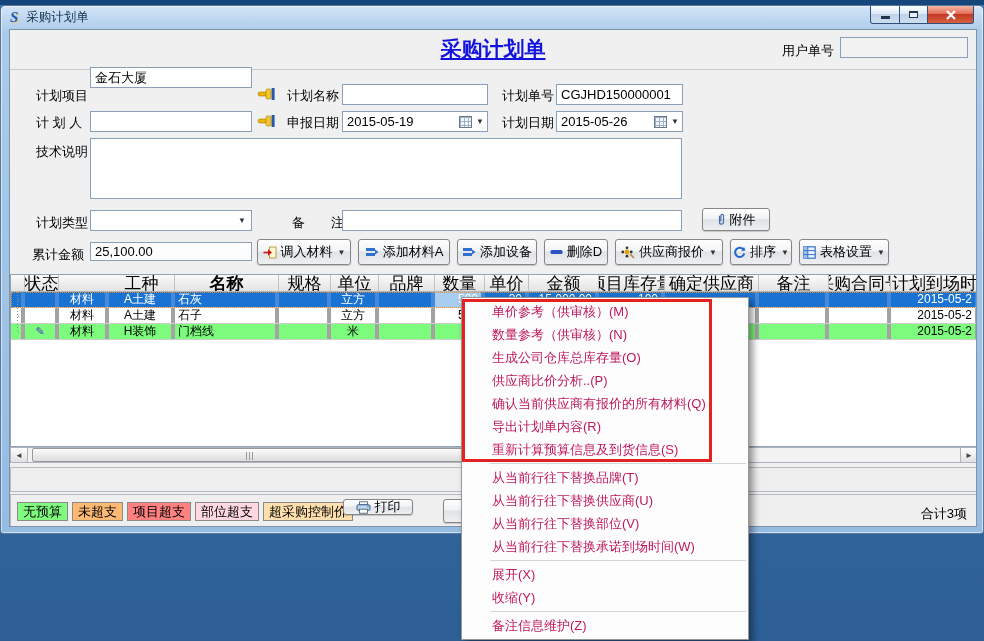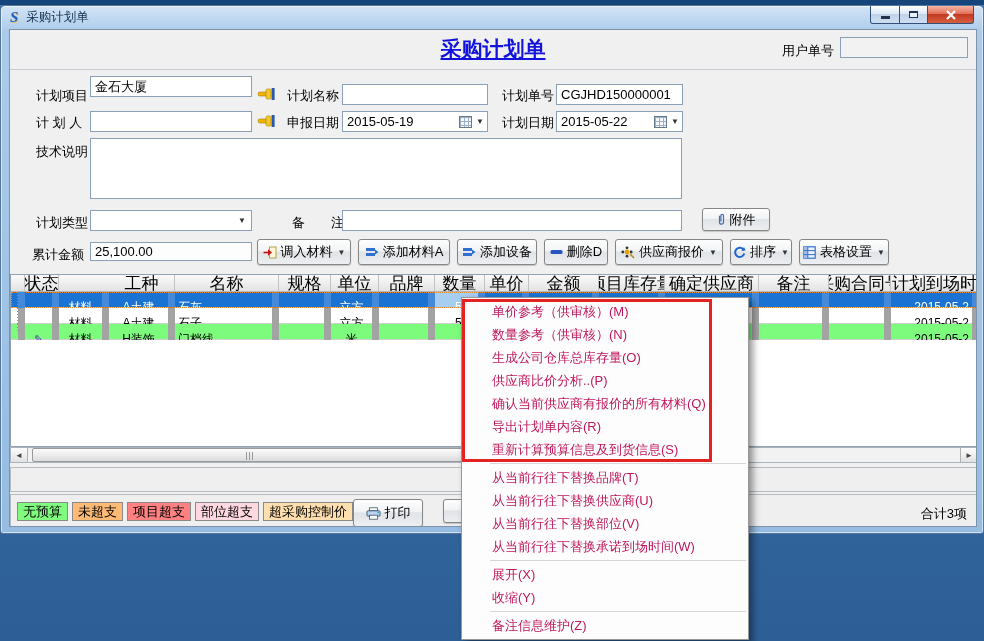--- a/index.html
+++ b/index.html
@@ -51,22 +51,22 @@
     background:linear-gradient(#fefefe,#f1f3f5 45%,#e0e3e7 50%,#edeff1);
     box-shadow:0 1px 1px rgba(0,0,0,.18)}
   .btn .dd{margin-left:1px}
 
   
   .grid{position:absolute;left:0;top:244px;width:968px;height:173px;background:#fff;border:1px solid #93a2b2;overflow:hidden}
   .ghead{display:flex;height:17px;background:linear-gradient(#fbfbfb,#e3e3e3);border-bottom:1px solid #b5b5b5}
   .gh{border-right:1px solid #c2c2c2;font-size:17px;display:flex;align-items:center;justify-content:center;
     overflow:hidden;white-space:nowrap;flex:none}
   .grow{display:flex;height:16px;border-bottom:1px solid #cfcfcf}
-  .gc{border-right:7px solid #a3a3a3;font-size:12px;line-height:14px;overflow:hidden;white-space:nowrap;
-    padding:8px 3px;flex:none}
+  .gc{border-right:4px solid #a3a3a3;font-size:12px;line-height:14px;overflow:hidden;white-space:nowrap;
+    padding:0 3px;flex:none}
   .al-c{text-align:center}.al-r{text-align:right}
   .grow.sel{background:#1a73d2;color:#fff;outline:1px dotted #e78b2c;outline-offset:-1px}
   .grow.sel .gc{border-right-color:#4489da}
   .grow.green{background:#7dfb7d}
   .qty-focus{background:#a7cdf1;color:#fff}
   .pencil{color:#4a3fc0;font-size:11px}
   .tree-cell{position:relative}
   .tree-cell::before{content:"";position:absolute;left:6px;top:0;bottom:0;width:1px;
     background:repeating-linear-gradient(to bottom,#8f8f8f 0 1px,transparent 1px 3px)}
   .tree-cell.last::before{bottom:7px}
@@ -129,21 +129,21 @@
 
     <div class="wbody">
 
       <div class="hdr-strip">
         <div class="doc-title">采购计划单</div>
         <span class="lbl" style="right:142px;top:12px">用户单号</span>
         <input class="txt" style="right: 8px; top: 7px; width: 128px; background: rgb(242, 242, 242);" value="">
       </div>
 
       <span class="lbl" style="left:26px;top:57px">计划项目</span>
-      <input class="txt" style="left: 80px; top: 46px; width: 162px;" value="金石大厦">
+      <input class="txt" style="left: 80px; top: 37px; width: 162px;" value="金石大厦">
       <span class="handpick" style="left:247px;top:57px">
         <svg width="19" height="14" viewBox="0 0 19 14">
             <rect x="1" y="5" width="10" height="4" rx="2" fill="#f0b400" stroke="#a67c00" stroke-width="0.6"></rect>
             <rect x="9" y="2" width="5" height="10" rx="1.5" fill="#f6c62a" stroke="#a67c00" stroke-width="0.6"></rect>
             <rect x="14.6" y="1" width="3" height="12" fill="#2a58aa"></rect>
           </svg>
       </span>
       <span class="lbl" style="left:277px;top:57px">计划名称</span>
       <input class="txt" style="left: 332px; top: 54px; width: 146px;" value="">
       <span class="lbl" style="left:492px;top:57px">计划单号</span>
@@ -159,21 +159,21 @@
           </svg>
       </span>
       <span class="lbl" style="left:277px;top:84px">申报日期</span>
       <div class="datefld" style="left:332px;top:81px;width:146px">
         <span class="sp">2015-05-19</span>
         <span class="cal"></span>
         <span class="dd">▼</span>
       </div>
       <span class="lbl" style="left:492px;top:84px">计划日期</span>
       <div class="datefld" style="left:546px;top:81px;width:127px">
-        <span class="sp">2015-05-22</span>
+        <span class="sp">2015-05-26</span>
         <span class="cal"></span>
         <span class="dd">▼</span>
       </div>
 
       <span class="lbl" style="left:26px;top:113px">技术说明</span>
       <div class="tarea" style="left:80px;top:108px;width:592px;height:61px"></div>
 
       <span class="lbl" style="left:26px;top:184px">计划类型</span>
       <div class="selectfld" style="left:80px;top:180px;width:162px">
         <span></span>
@@ -251,21 +251,21 @@
         <span>表格设置</span>
         <span class="dd">▼</span>
       </div>
 
       <div class="grid" id="grid">
           <div class="ghead">
             <div class="gh" style="width: 14px;"></div>
             <div class="gh" style="width: 34px;">状态</div>
             <div class="gh" style="width: 50px; margin-top: 28px;">类别</div>
             <div class="gh" style="width: 66px;">工种</div>
-            <div class="gh" style="width: 104px;">名称</div>
+            <div class="gh" style="width: 104px; font-weight: bold;">名称</div>
             <div class="gh" style="width: 52px;">规格</div>
             <div class="gh" style="width: 48px;">单位</div>
             <div class="gh" style="width: 56px;">品牌</div>
             <div class="gh" style="width: 50px;">数量</div>
             <div class="gh" style="width: 44px;">单价</div>
             <div class="gh" style="width: 70px;">金额</div>
             <div class="gh" style="width: 66px;">项目库存量</div>
             <div class="gh" style="width: 94px;">确定供应商</div>
             <div class="gh" style="width: 70px;">备注</div>
             <div class="gh" style="width: 62px;">采购合同号</div>
@@ -336,21 +336,21 @@
       <div class="emptypanel"></div>
 
       <div class="footer">
         <div class="legend" id="legend">
             <div class="chip" style="background: rgb(128, 251, 128);">无预算</div>
             <div class="chip" style="background: #fdba74;">未超支</div>
             <div class="chip" style="background: rgb(255, 129, 129);">项目超支</div>
             <div class="chip" style="background: rgb(255, 216, 226);">部位超支</div>
             <div class="chip" style="background: rgb(255, 223, 173);">超采购控制价</div>
           </div>
-        <div class="btn" style="left:342px;top:4px;width:70px;height:28px">
+        <div class="btn" style="left:332px;top:4px;width:70px;height:16px">
           <svg width="15" height="13" viewBox="0 0 15 13">
               <rect x="3.5" y="0.8" width="8" height="3" fill="#fff" stroke="#456" stroke-width="0.8"></rect>
               <rect x="1" y="3.8" width="13" height="5.4" rx="1" fill="#bcd4ef" stroke="#34557f" stroke-width="0.9"></rect>
               <rect x="3.5" y="8.2" width="8" height="4" fill="#fff" stroke="#456" stroke-width="0.8"></rect>
               <circle cx="12" cy="5.6" r="0.8" fill="#2a9"></circle>
             </svg>
           <span>打印</span>
         </div>
         <div class="btn" style="left:432px;top:4px;width:58px;height:24px">
           <span class="check-glyph">✔</span>

